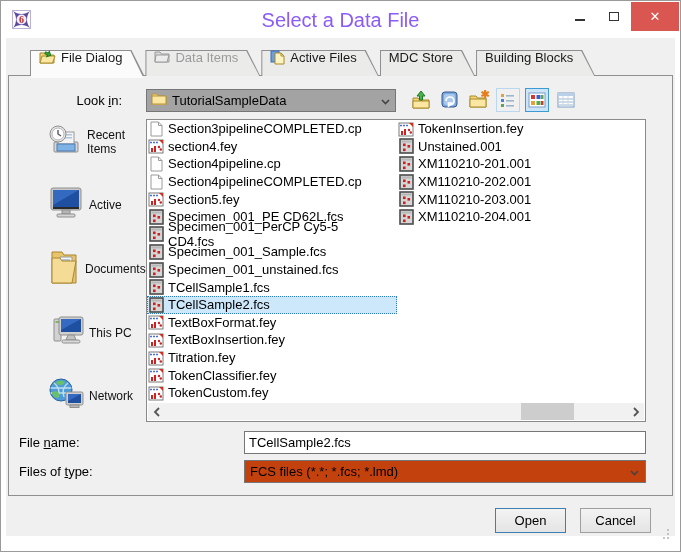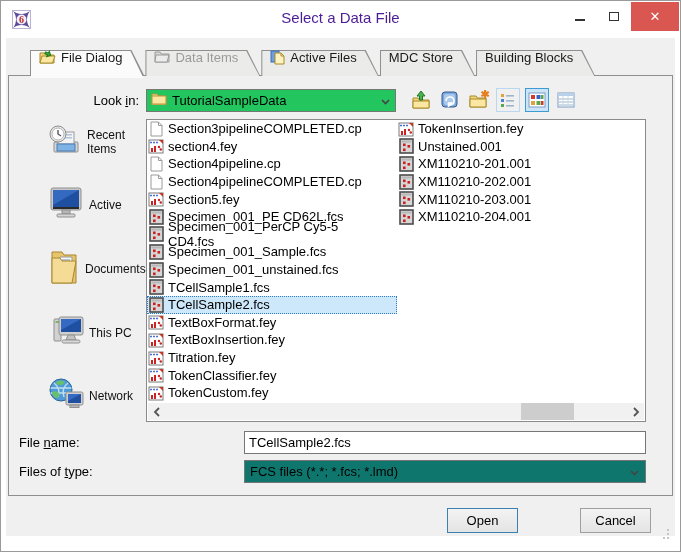--- a/index.html
+++ b/index.html
@@ -5,42 +5,42 @@
   * { margin:0; padding:0; box-sizing:border-box; }
   html,body { width:681px; height:552px; background:#d6d6d6; font-family:"Liberation Sans", sans-serif; }
   .window {
     position:relative; width:681px; height:552px;
     background:#ffffff; border:1px solid #9a9a9a;
     display:flex; flex-direction:column;
   }
   
   .titlebar { position:relative; height:37px; background:#ffffff; flex:0 0 auto; }
   .app-icon { position:absolute; left:11px; top:9px; width:19px; height:19px; }
-  .title-text { position:absolute; left:0; right:0; top:8px; text-align:center; font-size:15px; color:#4c1d95; }
+  .title-text { position:absolute; left:0; right:0; top:8px; text-align:center; font-size:20px; color:#8b5cf6; }
   .win-controls { position:absolute; right:1px; top:1px; display:flex; height:29px; }
   .win-btn { width:34px; height:29px; display:flex; align-items:center; justify-content:center; font-size:13px; color:#333; cursor:default; }
   .btn-max-glyph { display:inline-block; width:10px; height:9px; border:1px solid #333; }
   .btn-min-glyph { display:inline-block; width:10px; height:2px; background:#333; margin-top:7px; }
   .win-btn.close { width:48px; color:#fff; font-size:13px; }
   
   .client { flex:1 1 auto; margin:0 5px 15px 5px; background:#f0f0f0; position:relative; }
   
   .tabstrip { display:flex; margin:12px 0 0 24px; height:26px; position:relative; z-index:2; }
   .tab { position:relative; height:26px; display:flex; align-items:flex-start; gap:5px; padding:0 22px 0 9px; margin-right:1px; font-size:13px; color:#1a1a1a; margin-bottom:-1px; }
   .tab .tab-bg { position:absolute; inset:0; background:#8f8f8f; clip-path:polygon(0 0, calc(100% - 13px) 0, 100% 100%, 0 100%); }
   .tab .tab-bg-inner { position:absolute; inset:1px 1px 0 1px; background:#ebebea; clip-path:polygon(0 0, calc(100% - 13px) 0, 100% 100%, 0 100%); }
   .tab.active .tab-bg-inner { background:#fbfbfb; height:27px; }
   .tab.disabled { color:#9b9b9b; }
   .tab > .tab-ico, .tab > .tab-label { position:relative; z-index:1; }
   
   .panel { position:absolute; left:2px; right:2px; top:37px; height:421px; border:1px solid #8f8f8f; background:#f0f0f0; }
   .lookin-row { position:absolute; left:0; top:12px; right:0; height:24px; display:flex; align-items:center; }
-  .lookin-label { width:137px; text-align:right; padding-right:7px; font-size:13px; }
+  .lookin-label { width:137px; text-align:right; padding-right:24px; font-size:13px; }
   .mn { text-decoration:underline; }
-  .combo { width:250px; height:23px; background:#22c55e; border:1px solid #767676; display:flex; align-items:center; padding:0 5px 0 4px; gap:5px; font-size:13px; }
+  .combo { width:250px; height:23px; background:#a3a3a3; border:1px solid #767676; display:flex; align-items:center; padding:0 5px 0 4px; gap:5px; font-size:13px; }
   .combo .spacer { flex:1; }
   .toolbar { display:flex; align-items:center; gap:5px; margin-left:13px; }
   .tool-btn { width:24px; height:24px; display:flex; align-items:center; justify-content:center; border:1px solid transparent; }
   .tool-btn.subtle { border:1px solid #b9d7ef; }
   .tool-btn.selected { border:1px solid #3c9bd5; background:#cce4f7; }
   
   .sidebar { position:absolute; left:37px; top:46px; width:100px; display:flex; flex-direction:column; align-items:center; gap:23px; }
   .side-item { display:flex; flex-direction:row; align-items:center; gap:3px; width:100%; }
   .side-item .side-label { font-size:12px; color:#111; }
   
@@ -53,25 +53,25 @@
   .hscroll { position:absolute; left:1px; right:1px; bottom:1px; height:17px; background:#f1f1f1; }
   .hs-arrow { position:absolute; top:0; width:17px; height:17px; display:flex; align-items:center; justify-content:center; color:#5a5a5a; font-size:13px; font-weight:bold; }
   .hs-left { left:0; } .hs-right { right:0; }
   .hs-thumb { position:absolute; left:373px; top:0; width:53px; height:17px; background:#cdcdcd; }
   
   .field-row { position:absolute; left:0; right:26px; height:23px; display:flex; align-items:center; }
   .row-filename { top:355px; }
   .row-filetype { top:384px; }
   .field-label { width:235px; padding-left:10px; font-size:13px; }
   .text-input { flex:1; height:23px; border:1px solid #767676; background:#fff; font-size:13px; font-family:"Liberation Sans",sans-serif; padding:0 4px; }
-  .type-combo { flex:1; height:23px; border:1px solid #767676; background:#0f766e; display:flex; align-items:center; font-size:13px; padding:0 6px 0 5px; }
+  .type-combo { flex:1; height:23px; border:1px solid #767676; background:#c2410c; display:flex; align-items:center; font-size:13px; padding:0 6px 0 5px; }
   .type-combo .spacer { flex:1; }
   
   .button-row { position:absolute; right:2px; left:2px; top:466px; height:32px; display:flex; justify-content:flex-end; align-items:center; gap:14px; padding-right:22px; }
-  .dlg-btn { width:71px; height:25px; font-size:13px; font-family:"Liberation Sans",sans-serif; background:linear-gradient(#f3f3f3,#e4e4e4); border:1px solid #9f9f9f; color:#000; display:flex; align-items:center; justify-content:center;margin-left:48px; }
+  .dlg-btn { width:71px; height:25px; font-size:13px; font-family:"Liberation Sans",sans-serif; background:linear-gradient(#f3f3f3,#e4e4e4); border:1px solid #9f9f9f; color:#000; display:flex; align-items:center; justify-content:center; }
   .dlg-btn.default { border:1px solid #3c7fb1; }
   .resize-grip { position:absolute; right:3px; bottom:-8px; }
 </style>
 </head>
 <body>
 
 <div class="window">
 
   <div class="titlebar">
     <span class="app-icon">

